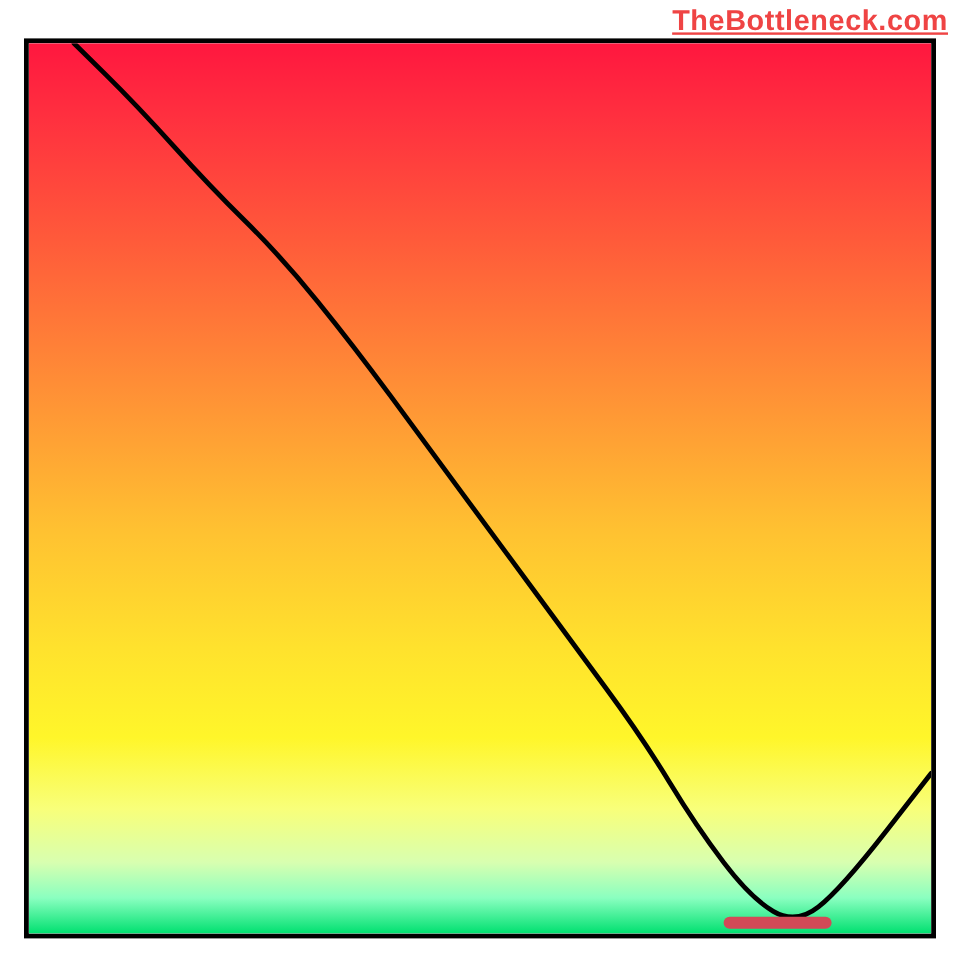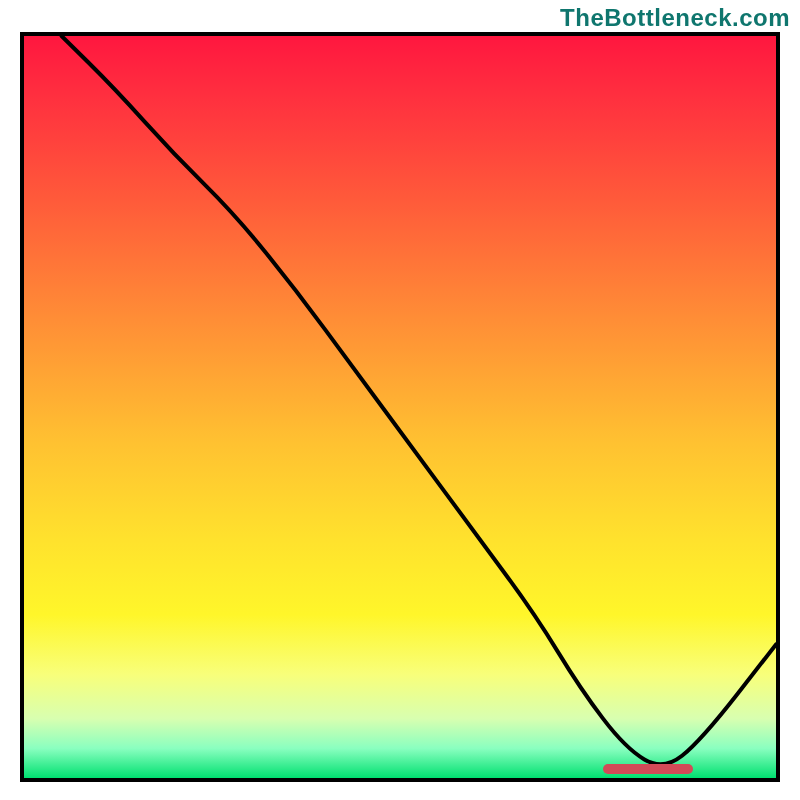--- a/index.html
+++ b/index.html
@@ -15,23 +15,24 @@
     position: relative;
     width: 800px;
     height: 800px;
   }
   .watermark {
     position: absolute;
     top: 4px;
     right: 10px;
     font-size: 24px;
     font-weight: 600;
-    color: #0f766e;
+    color: #ef4444;
     letter-spacing: 0.5px;
     user-select: none;
+    text-decoration: underline;
   }
   .plot-frame {
     position: absolute;
     left: 20px;
     top: 32px;
     width: 760px;
     height: 750px;
     border: 4px solid #000;
     box-sizing: border-box;
     overflow: hidden;

